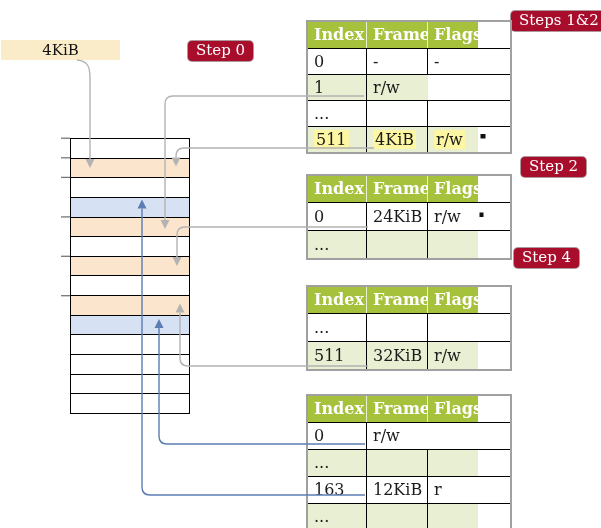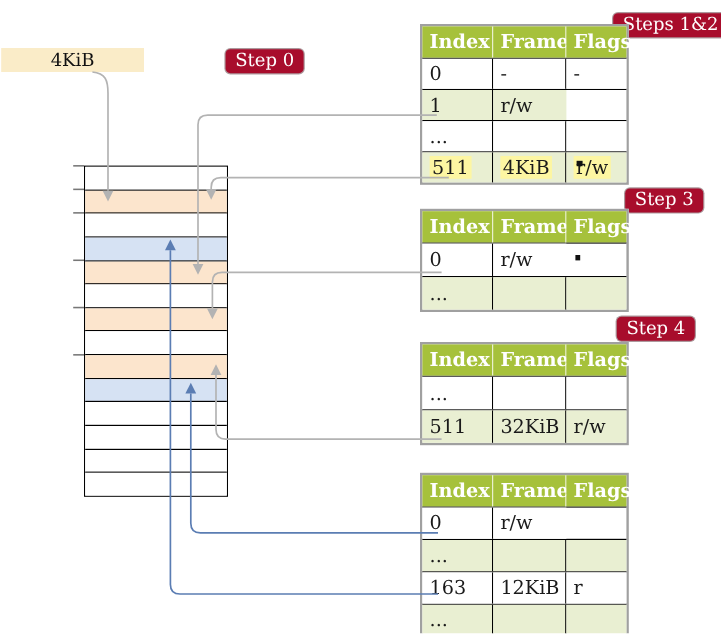--- a/index.html
+++ b/index.html
@@ -16,36 +16,36 @@
   }
   
   .badge{
     position:absolute; background:var(--badge-bg,#a80d2c); color:var(--badge-text,#fff);
     font-size:15px; line-height:17px; padding:1px 8px 2px; border-radius:4px;
     box-shadow:0 0 0 1px rgba(50,0,10,.4); white-space:nowrap;
   }
   .badge.b0{ left:188px; top:41px; }
   .badge.b12{ left:511px; top:11px; }
   .badge.b3{ left:521px; top:157px; }
-  .badge.b4{ left:514px; top:264px; }
+  .badge.b4{ left:514px; top:248px; }
   
   .memstack{
     position:absolute; left:70px; top:138px; width:120px; height:276px;
     border:1px solid #000; box-sizing:border-box;
     display:flex; flex-direction:column;
   }
   .memrow{ flex:1 1 0; border-bottom:1px solid #000; }
   .memrow:last-child{ border-bottom:none; }
   .memrow.free{ background:var(--mem-free,#fff); }
   .memrow.page-table{ background:var(--mem-page-table,#fce5cd); }
   .memrow.mapped-page{ background:var(--mem-mapped-page,#d6e2f3); }
   
   .ptable{
-    position:absolute; left:306px; width:174px; box-sizing:border-box;
-    border:2px solid var(--table-outer-border,#a0a0a0); background:#fff;margin-left:44px;
+    position:absolute; left:306px; width:206px; box-sizing:border-box;
+    border:2px solid var(--table-outer-border,#a0a0a0); background:#fff;
   }
   .t1{ top:20px; } .t2{ top:174px; } .t3{ top:285px; } .t4{ top:394px; }
   .trow{ display:grid; grid-template-columns:59px 61px 50px; }
   .thead .cell{
     background:var(--header-bg,#a6c13b); color:var(--header-text,#fff);
     font-weight:bold; font-size:16px; height:26px; line-height:26px;
     padding-left:6px; border-right:1.5px solid rgba(255,255,255,.75); box-sizing:border-box;
   }
   .thead .cell:last-child{ border-right:none; }
   .tbody-row{ border-top:1px solid #000; }
@@ -73,21 +73,21 @@
 <body>
 
 <div class="canvas">
 
   <div class="pointer-box">
     <span>4KiB</span>
   </div>
 
   <div class="badge b0">Step 0</div>
   <div class="badge b12">Steps 1&amp;2</div>
-  <div class="badge b3">Step 3</div>
+  <div class="badge b3">Step 2</div>
   <div class="badge b4">Step 4</div>
 
   <div class="memstack">
     <div class="memrow free"></div>
     <div class="memrow page-table"></div>
     <div class="memrow free"></div>
     <div class="memrow mapped-page"></div>
     <div class="memrow page-table"></div>
     <div class="memrow free"></div>
     <div class="memrow page-table"></div>
@@ -128,20 +128,21 @@
   </div>
 
   <div class="ptable t2">
     <div class="trow thead">
       <div class="cell">Index</div>
       <div class="cell">Frame</div>
       <div class="cell">Flags</div>
     </div>
     <div class="trow tbody-row">
       <div class="cell plain">0</div>
+      <div class="cell plain">24KiB</div>
       <div class="cell plain">r/w</div>
     </div>
     <div class="trow tbody-row">
       <div class="cell shaded">...</div>
       <div class="cell shaded"></div>
       <div class="cell shaded"></div>
     </div>
   </div>
 
   <div class="ptable t3">

